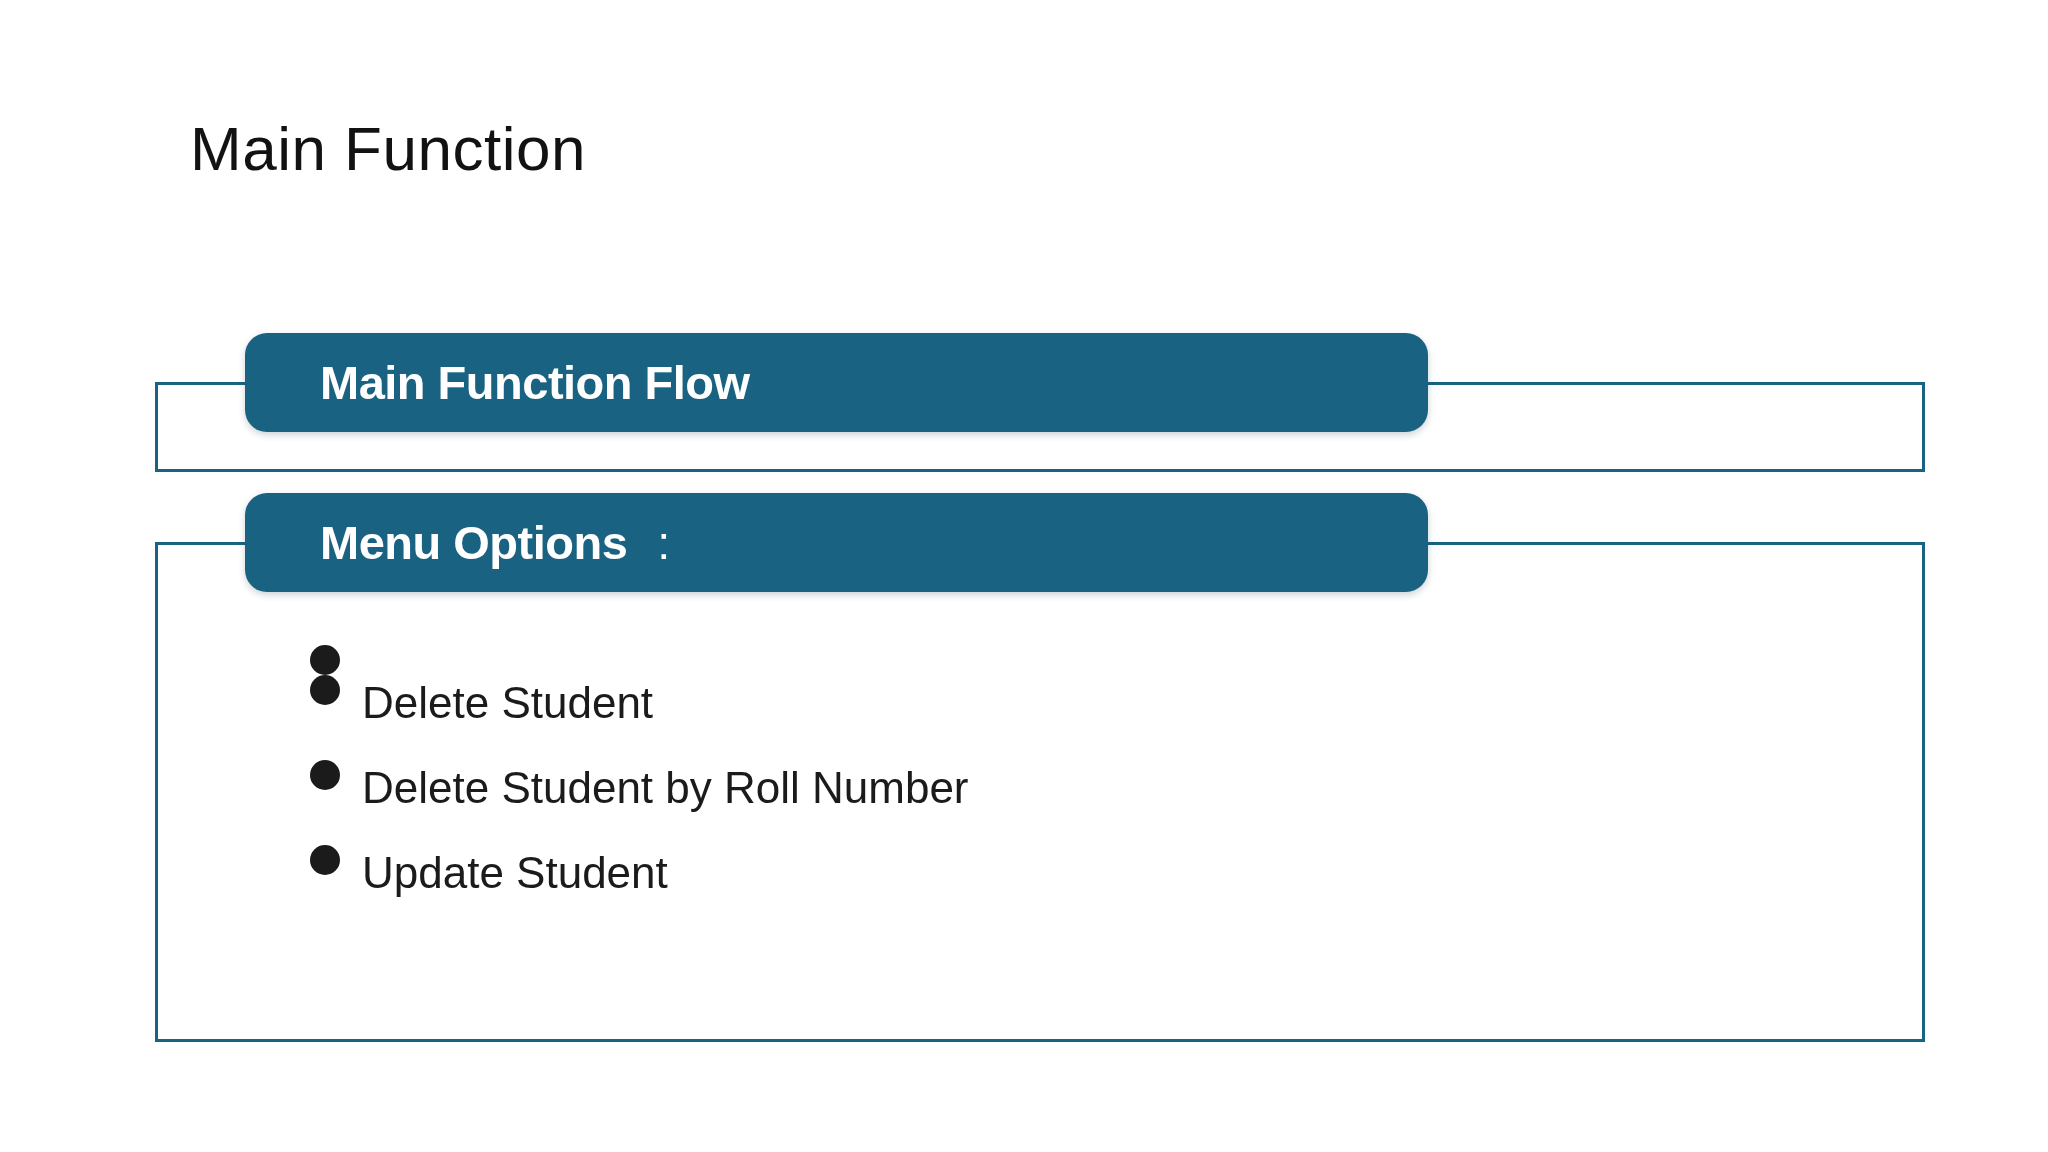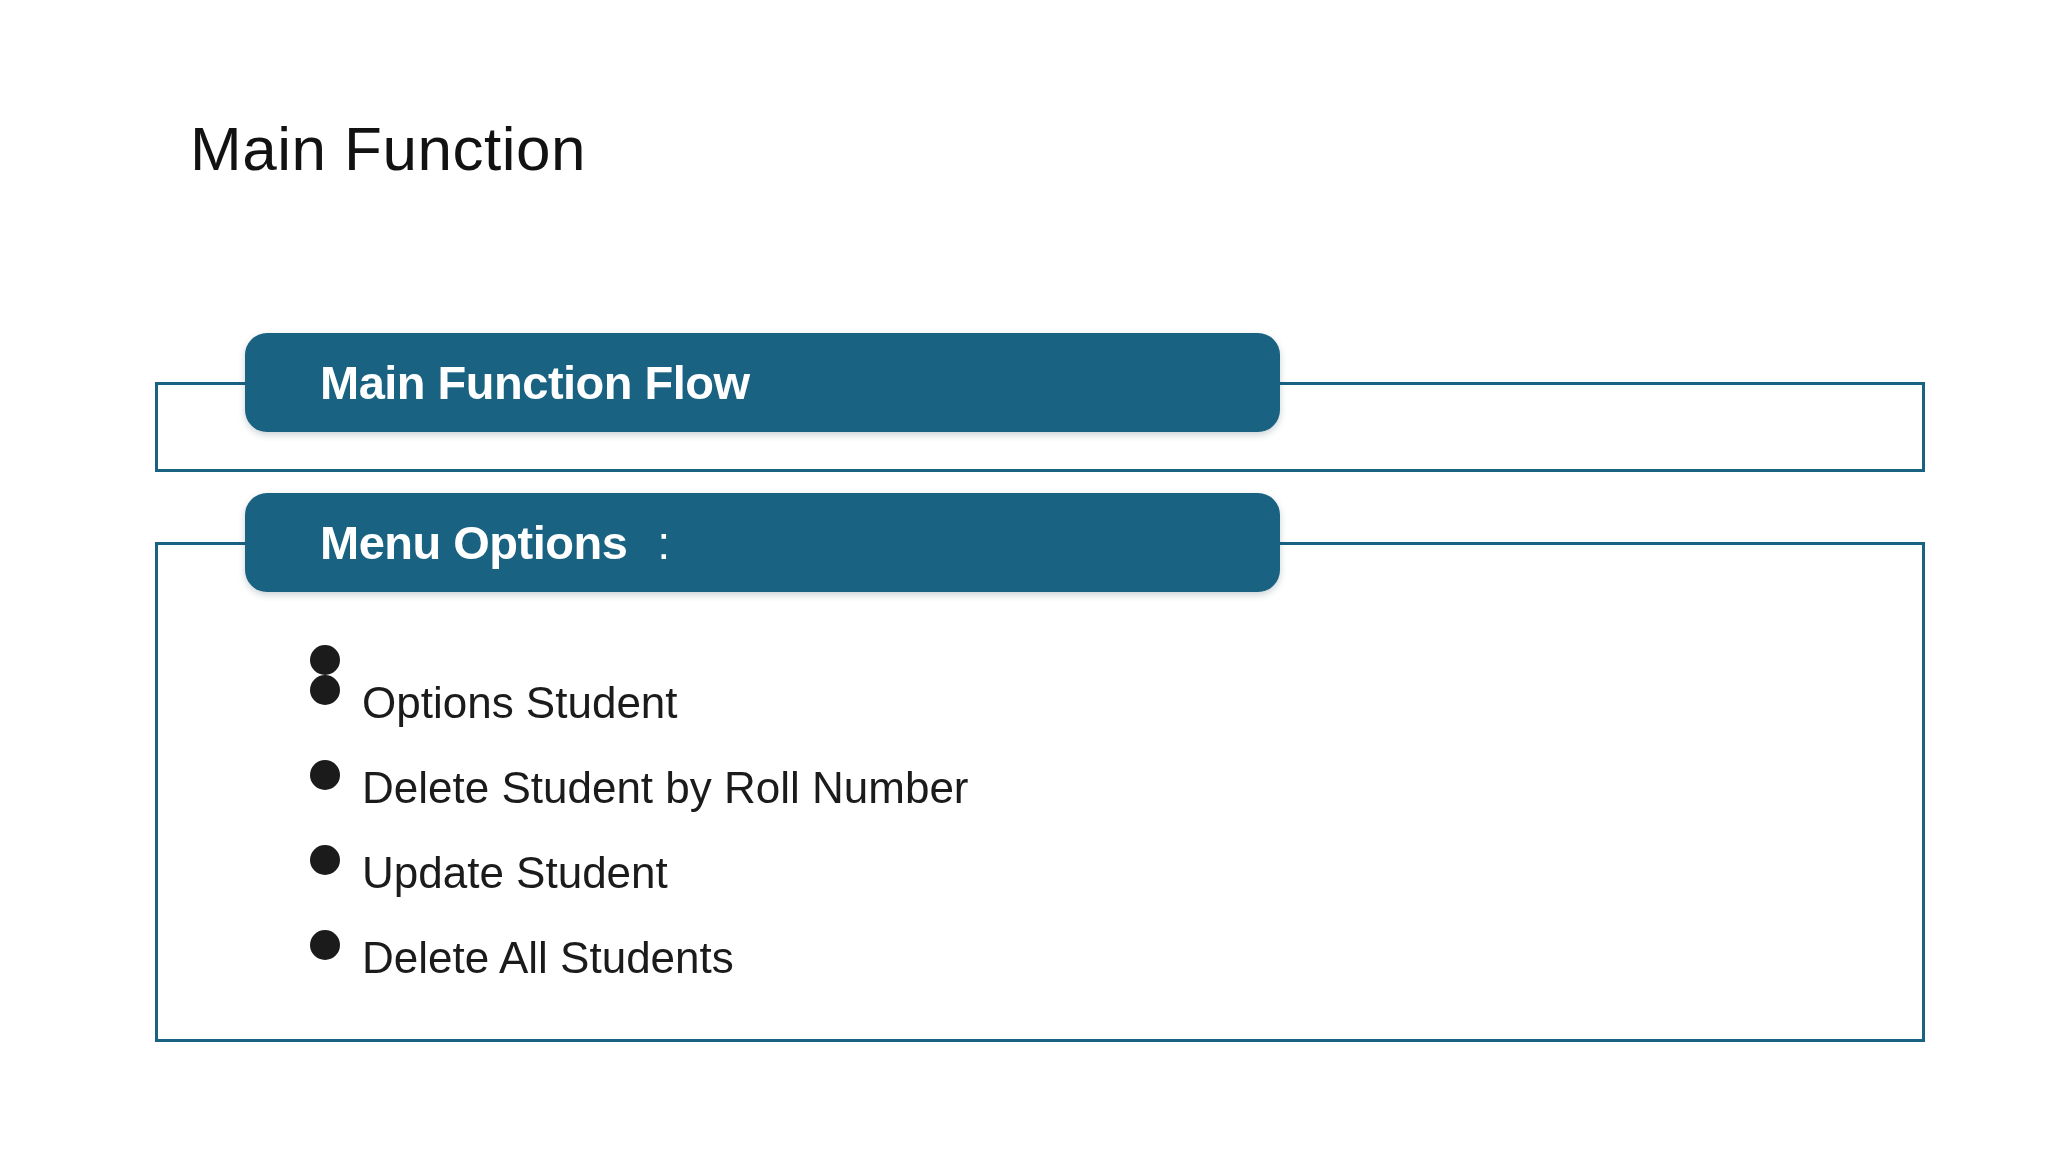--- a/index.html
+++ b/index.html
@@ -40,21 +40,21 @@
     position: absolute;
     border: 3px solid var(--accent);
     background: transparent;
     z-index: 1;
   }
   .outline-1 { left: 140px; top: 367px; width: 1770px; height: 90px; }
   .outline-2 { left: 140px; top: 527px; width: 1770px; height: 500px; }
   .header-bar {
     position: absolute;
     left: 230px;
-    width: 1035px;
+    width: 1183px;
     height: 99px;
     background: var(--accent);
     border-radius: 22px;
     display: flex;
     align-items: center;
     padding: 0 60px;
     z-index: 2;
     box-shadow: 0 3px 7px rgba(25, 55, 70, 0.22);
   }
   .bar-1 { top: 318px; }
@@ -115,29 +115,25 @@
     <span class="heading">Menu Options</span>
     <span class="heading-suffix">:</span>
   </div>
 
   <ul class="menu-list">
     <li>
       <span class="bullet"></span>
     </li>
     <li>
       <span class="bullet"></span>
-      <span>Options Student</span>
+      <span>Delete Student</span>
     </li>
     <li>
       <span class="bullet"></span>
       <span>Delete Student by Roll Number</span>
     </li>
     <li>
       <span class="bullet"></span>
       <span>Update Student</span>
     </li>
-    <li>
-      <span class="bullet"></span>
-      <span>Delete All Students</span>
-    </li>
   </ul>
 
 </div>
 
 </body></html>

